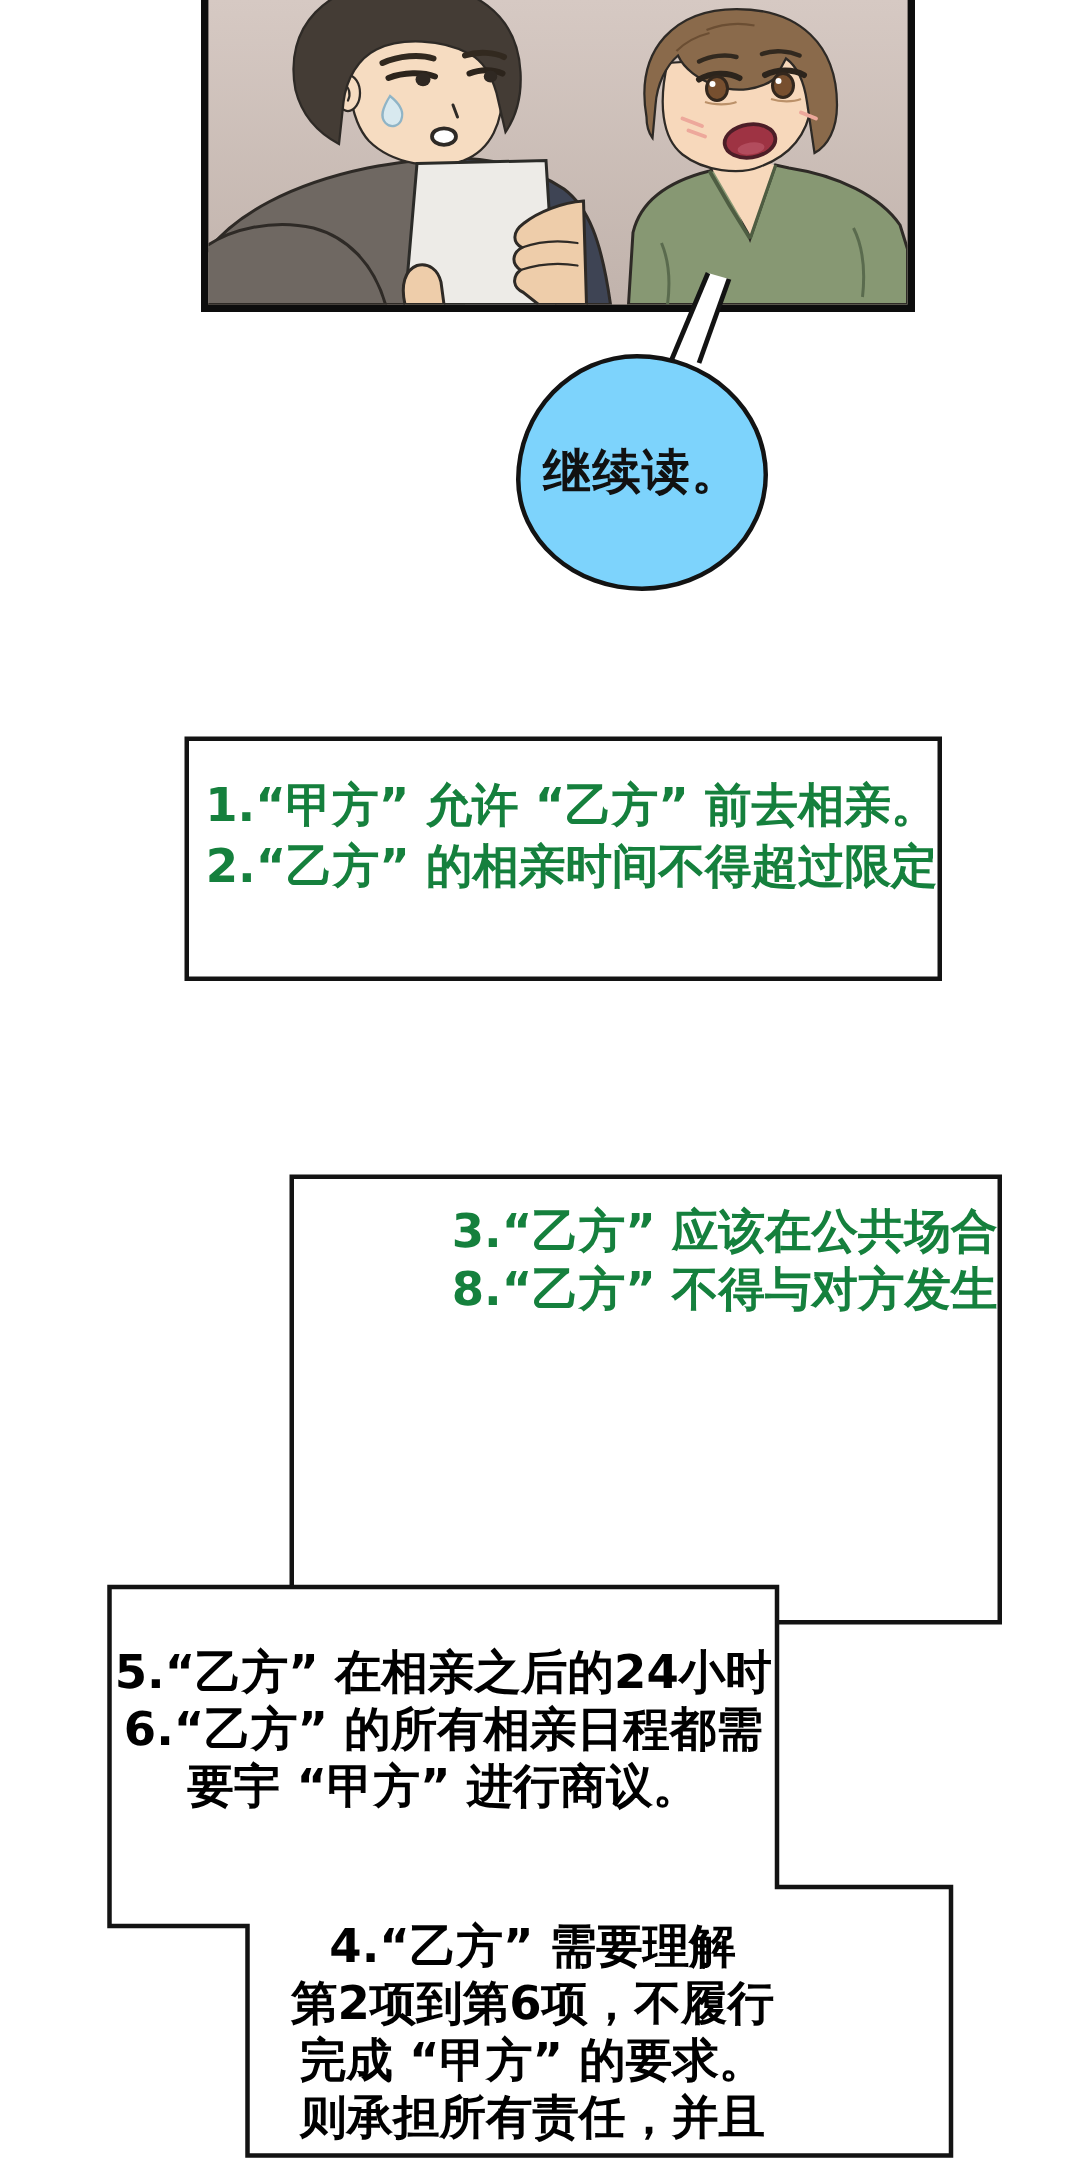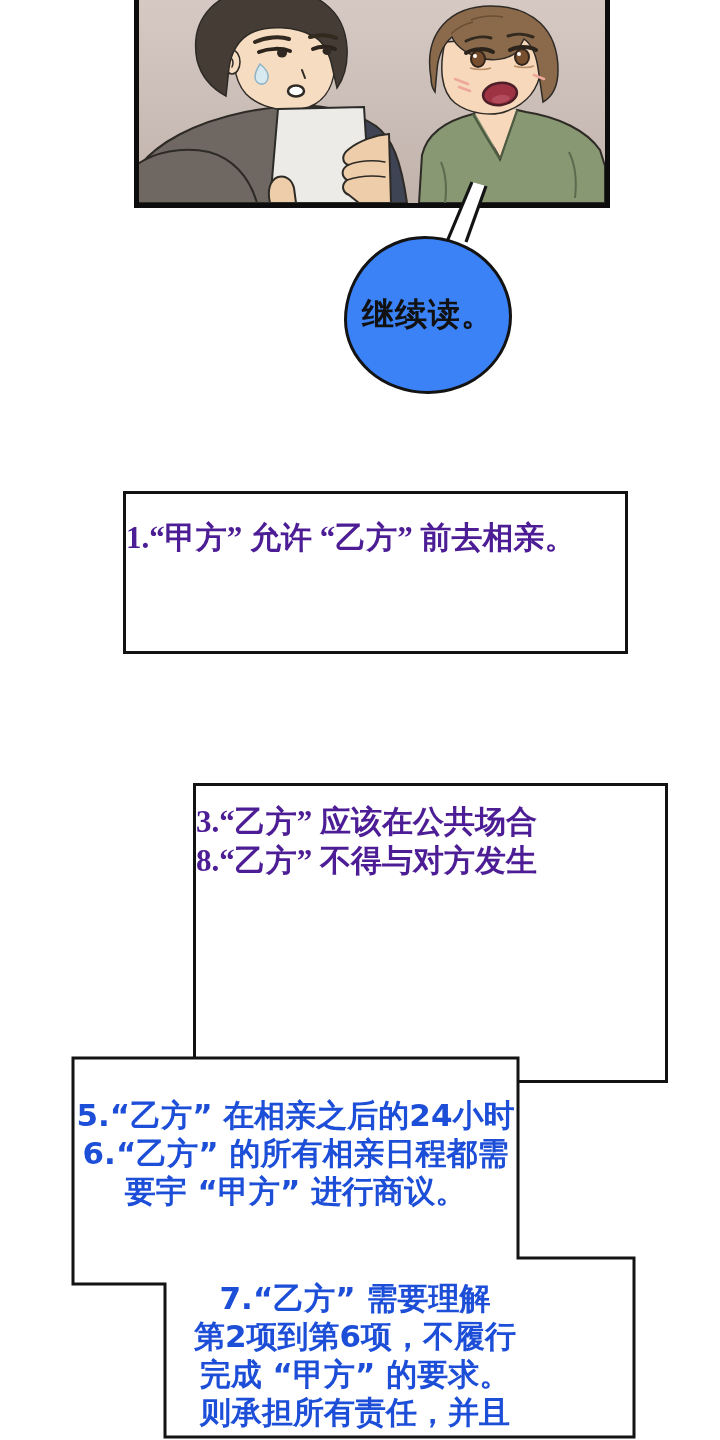--- a/index.html
+++ b/index.html
@@ -16,39 +16,38 @@
   }
   .panel svg{display:block;width:466px;height:203px;}
   .ln{fill:none;stroke:#2e2a26;stroke-width:2;stroke-linecap:round;}
   .ln15{fill:none;stroke:#2e2a26;stroke-width:1.5;stroke-linecap:round;}
   .brow{fill:none;stroke:#32291f;stroke-width:4;stroke-linecap:round;}
   .lash{fill:none;stroke:#2c241c;stroke-width:4;stroke-linecap:round;}
   
   .tail{position:absolute;left:430px;top:168px;width:70px;height:84px;z-index:5;}
   .bubble{
     position:absolute;left:344px;top:236px;width:168px;height:158px;
-    background:#3b82f6;border:3.5px solid #131313;box-sizing:border-box;
+    background:#7dd3fc;border:3.5px solid #131313;box-sizing:border-box;
     border-radius:48% 52% 50% 50% / 53% 51% 49% 47%;
     display:flex;align-items:center;justify-content:center;
     font-size:32px;font-weight:bold;color:#111;z-index:6;
     letter-spacing:1px;
   }
   
   .cbox{
     position:absolute;background:#ffffff;border:3px solid #131313;
-    box-sizing:border-box;text-align:left;font-weight:bold;color:#4c1d95;
+    box-sizing:border-box;text-align:right;font-weight:bold;color:#15803d;
     z-index:2;
-    font-family:Liberation Serif, serif;
   }
   .cline{white-space:nowrap;}
   #box1{left:123px;top:491px;width:505px;height:163px;font-size:31px;line-height:41px;padding-top:23px;}
   #box2{left:193px;top:783px;width:475px;height:300px;font-size:31px;line-height:39px;padding-top:16px;}
   .union-wrap{position:absolute;left:60px;top:1050px;width:590px;height:390px;z-index:2;}
   .freetext{
-    position:absolute;text-align:center;font-weight:bold;color:#1d4ed8;z-index:3;
+    position:absolute;text-align:center;font-weight:bold;color:#000000;z-index:3;
     font-size:31px;line-height:38px;
   }
   #box3-text{left:73px;top:1058px;width:445px;padding-top:38px;}
   #box4-text{left:165px;top:1258px;width:380px;padding-top:21px;}
 </style>
 </head>
 <body>
 
 <div class="panel">
   <svg viewBox="0 0 466 203" aria-hidden="true">
@@ -123,35 +122,36 @@
   <line x1="42" y1="14" x2="16" y2="76" stroke="#131313" stroke-width="3.2"></line>
   <line x1="56" y1="18" x2="36" y2="74" stroke="#131313" stroke-width="3.2"></line>
 </svg>
 
 <div class="bubble">
   <span>继续读。</span>
 </div>
 
 <div class="cbox" id="box1">
   <div class="cline">1.“甲方” 允许 “乙方” 前去相亲。</div>
+  <div class="cline">2.“乙方” 的相亲时间不得超过限定</div>
 </div>
 
 <div class="cbox" id="box2">
   <div class="cline">3.“乙方” 应该在公共场合</div>
   <div class="cline">8.“乙方” 不得与对方发生</div>
 </div>
 
 <svg class="union-wrap" viewBox="0 0 590 390" aria-hidden="true">
   <path d="M 13 8 L 458 8 L 458 208 L 574 208 L 574 387 L 105 387 L 105 234 L 13 234 Z" fill="#ffffff" stroke="#131313" stroke-width="3" stroke-linejoin="miter"></path>
 </svg>
 
 <div class="freetext" id="box3-text">
   <div class="cline">5.“乙方” 在相亲之后的24小时</div>
   <div class="cline">6.“乙方” 的所有相亲日程都需</div>
   <div class="cline">要宇 “甲方” 进行商议。</div>
 </div>
 
 <div class="freetext" id="box4-text">
-  <div class="cline">7.“乙方” 需要理解</div>
+  <div class="cline">4.“乙方” 需要理解</div>
   <div class="cline">第2项到第6项，不履行</div>
   <div class="cline">完成 “甲方” 的要求。</div>
   <div class="cline">则承担所有责任，并且</div>
 </div>
 
 </body></html>

